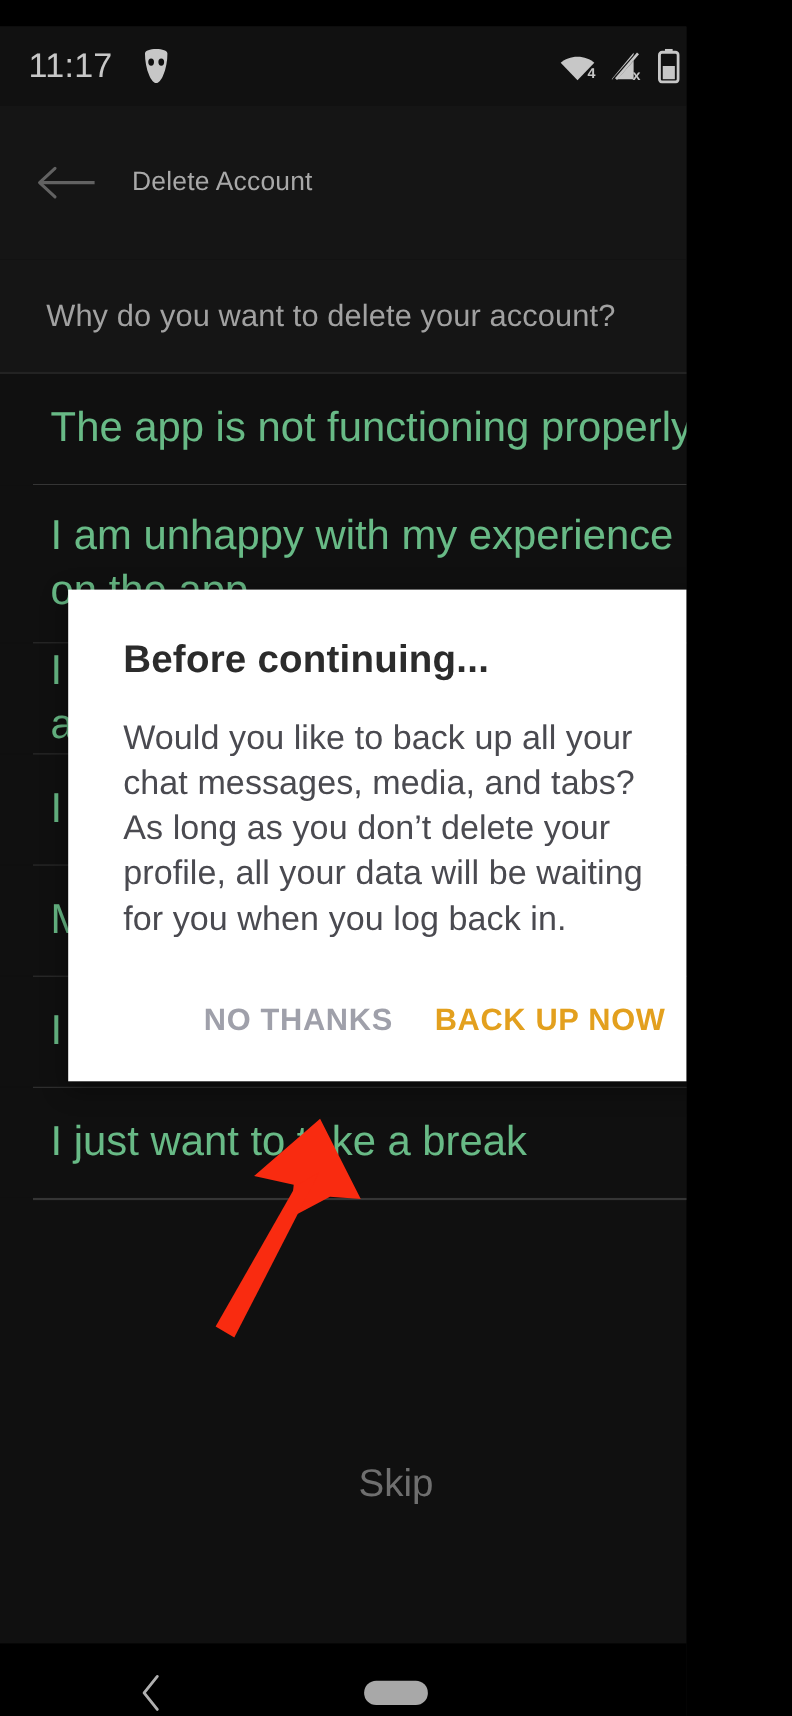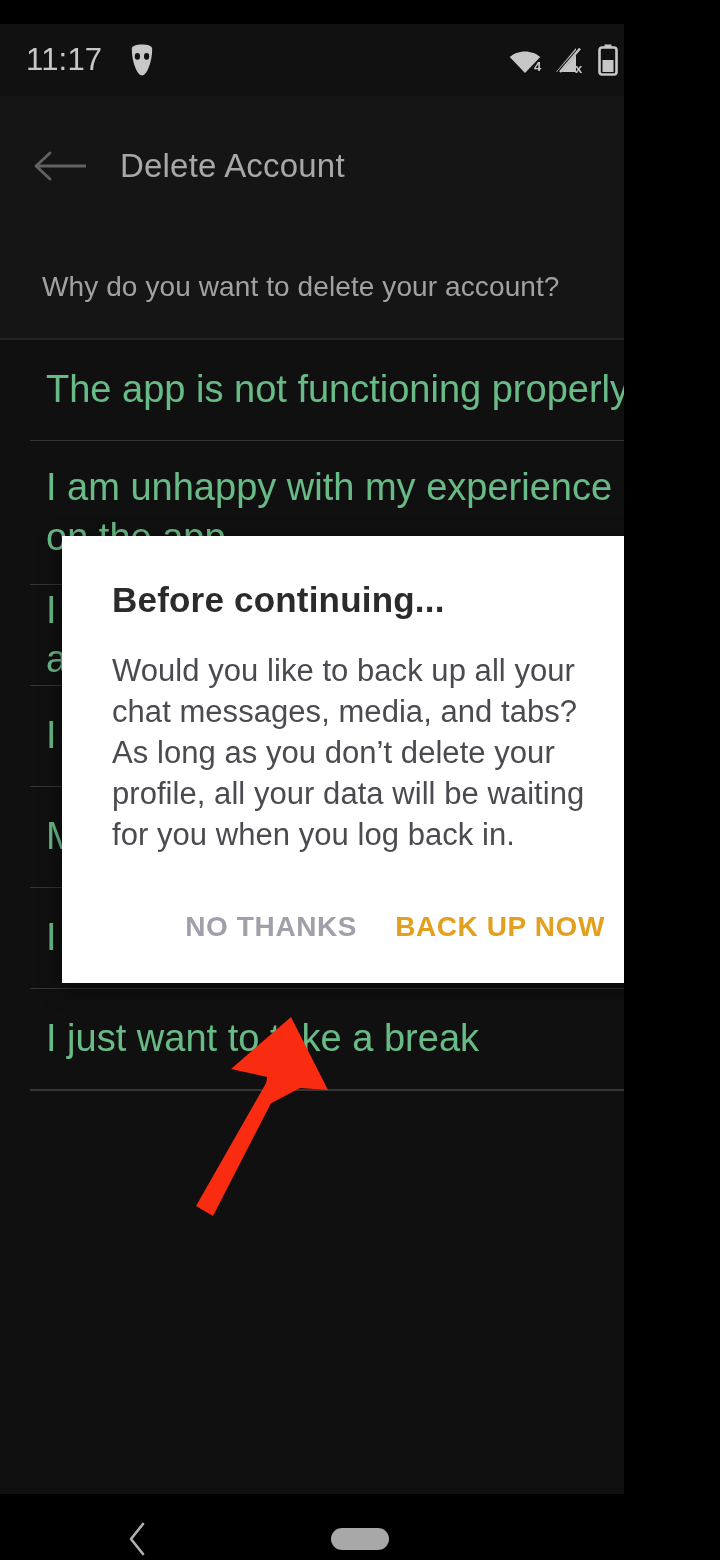--- a/index.html
+++ b/index.html
@@ -44,21 +44,21 @@
     display: flex; align-items: center;
   }
   #back-arrow {
     width: 62px; height: 62px;
     margin-left: 30px;
     display: flex; align-items: center; justify-content: center;
   }
   #app-bar-title {
     margin-left: 28px;
     color: #d8d8d8;
-    font-size: 33px;
+    font-size: 24px;
     letter-spacing: .2px;
   }
 
   
   #question-block {
     position: absolute; top: 212px; left: 0;
     width: 720px; height: 102px;
     background: #1b1b1b;
     display: flex; align-items: center;
   }
@@ -274,20 +274,23 @@
 
     <div class="reason-row" style="height:100px">
       <span class="reason-label">I just want to take a break</span>
     </div>
     <div class="reason-divider"></div>
 
     <div class="reason-divider"></div>
 
   </div>
 
+  <div id="skip-button">
+    <span id="skip-label">Skip</span>
+  </div>
 
   <div id="dialog-scrim"></div>
   <div id="dialog">
     <div id="dialog-title">Before continuing...</div>
     <div id="dialog-message">Would you like to back up all your chat messages, media, and tabs? As long as you don’t delete your profile, all your data will be waiting for you when you log back in.</div>
     <div id="dialog-actions">
       <button id="btn-no-thanks" class="dialog-btn">NO THANKS</button>
       <button id="btn-back-up" class="dialog-btn">BACK UP NOW</button>
     </div>
   </div>

